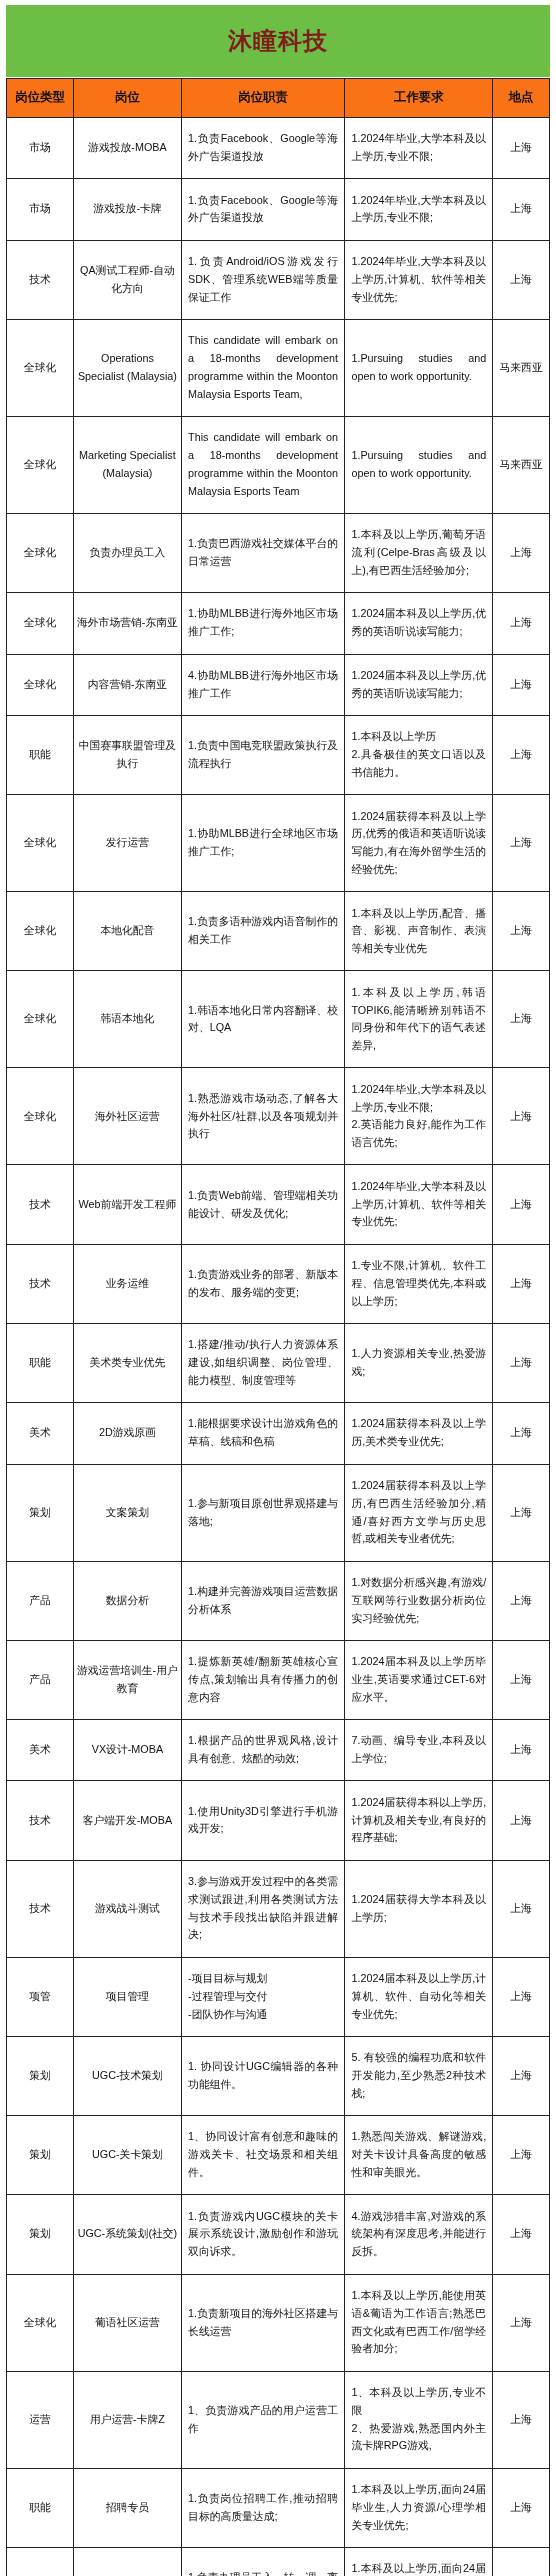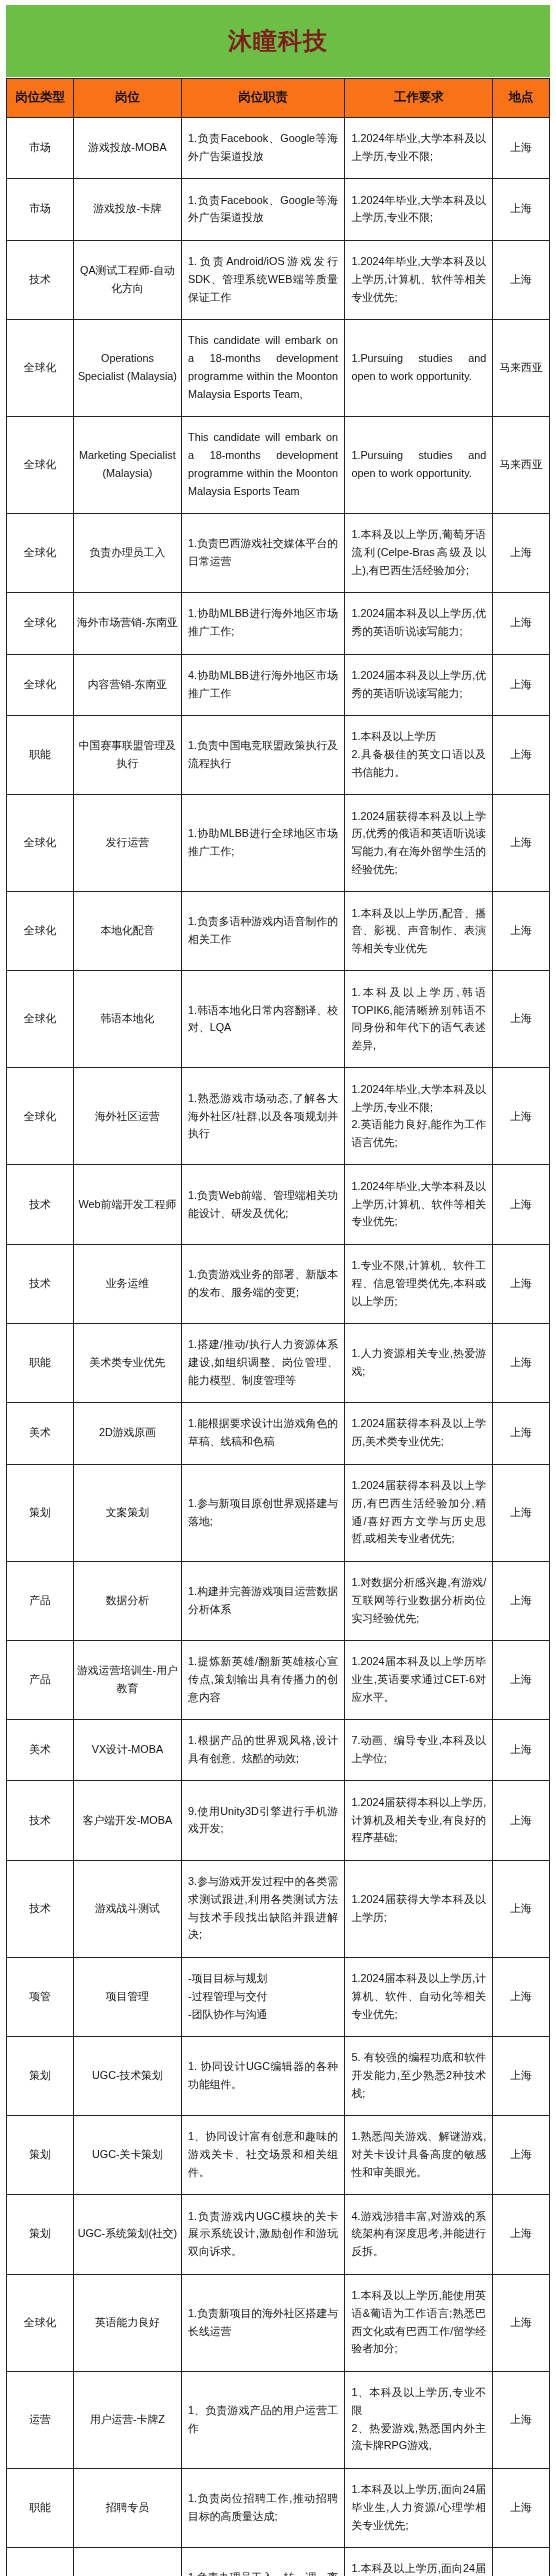--- a/index.html
+++ b/index.html
@@ -234,21 +234,21 @@
         <tr>
           <td class="col-type">美术</td>
           <td class="col-position">VX设计-MOBA</td>
           <td class="col-duties">1.根据产品的世界观风格,设计具有创意、炫酷的动效;</td>
           <td class="col-requirements">7.动画、编导专业,本科及以上学位;</td>
           <td class="col-location">上海</td>
         </tr>
         <tr>
           <td class="col-type">技术</td>
           <td class="col-position">客户端开发-MOBA</td>
-          <td class="col-duties">9.使用Unity3D引擎进行手机游戏开发;</td>
+          <td class="col-duties">1.使用Unity3D引擎进行手机游戏开发;</td>
           <td class="col-requirements">1.2024届获得本科以上学历,计算机及相关专业,有良好的程序基础;</td>
           <td class="col-location">上海</td>
         </tr>
         <tr>
           <td class="col-type">技术</td>
           <td class="col-position">游戏战斗测试</td>
           <td class="col-duties">3.参与游戏开发过程中的各类需求测试跟进,利用各类测试方法与技术手段找出缺陷并跟进解决;</td>
           <td class="col-requirements">1.2024届获得大学本科及以上学历;</td>
           <td class="col-location">上海</td>
         </tr>
@@ -277,21 +277,21 @@
         </tr>
         <tr>
           <td class="col-type">策划</td>
           <td class="col-position">UGC-系统策划(社交)</td>
           <td class="col-duties">1.负责游戏内UGC模块的关卡展示系统设计,激励创作和游玩双向诉求。</td>
           <td class="col-requirements">4.游戏涉猎丰富,对游戏的系统架构有深度思考,并能进行反拆。</td>
           <td class="col-location">上海</td>
         </tr>
         <tr>
           <td class="col-type">全球化</td>
-          <td class="col-position">英语能力良好</td>
+          <td class="col-position">葡语社区运营</td>
           <td class="col-duties">1.负责新项目的海外社区搭建与长线运营</td>
           <td class="col-requirements">1.本科及以上学历,能使用英语&amp;葡语为工作语言;熟悉巴西文化或有巴西工作/留学经验者加分;</td>
           <td class="col-location">上海</td>
         </tr>
         <tr>
           <td class="col-type">运营</td>
           <td class="col-position">用户运营-卡牌Z</td>
           <td class="col-duties">1、负责游戏产品的用户运营工作</td>
           <td class="col-requirements">1、本科及以上学历,专业不限
 2、热爱游戏,熟悉国内外主流卡牌RPG游戏,</td>

